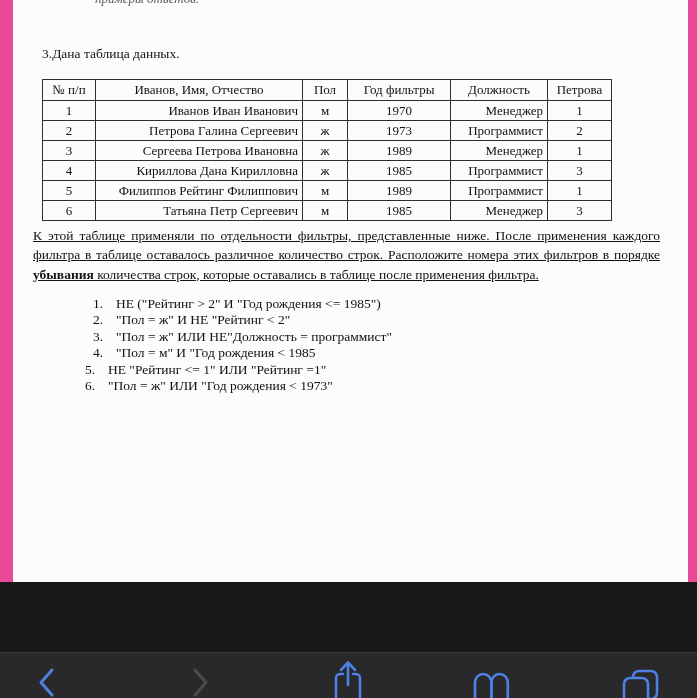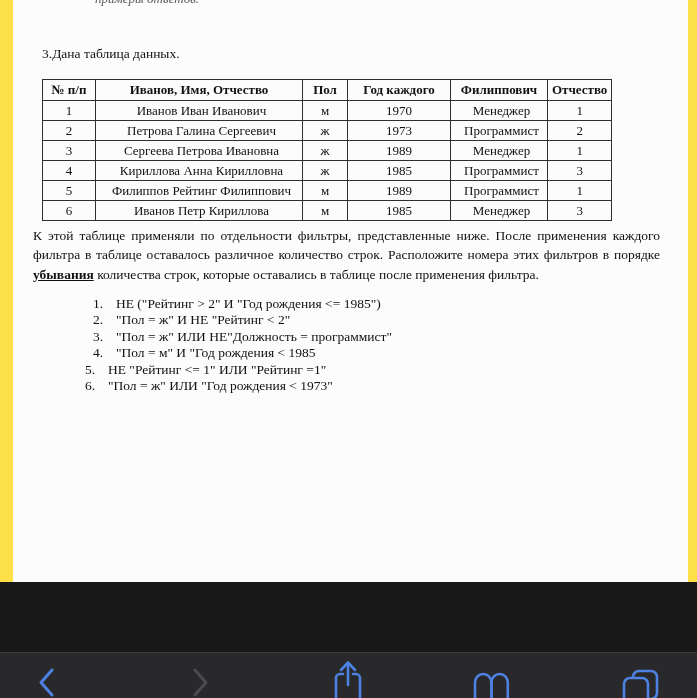--- a/index.html
+++ b/index.html
@@ -1,17 +1,17 @@
 <!DOCTYPE html>
 <html><head>
 <meta charset="utf-8">
 <style>
   html,body{margin:0;padding:0;background:#000;}
   .screen{
-    position:relative;width:697px;height:698px;background:#fde047;
+    position:relative;width:697px;height:698px;background:#ec4899;
     overflow:hidden;font-family:"Liberation Serif",serif;
   }
   
   .page{
     position:absolute;left:13px;top:0;width:675px;height:582px;
     background:#fcfcfc;color:#151515;
   }
   .clipped-top{
     position:absolute;left:82px;top:-9px;font-style:italic;
     font-size:13px;color:#5a5a5a;white-space:nowrap;
@@ -21,25 +21,25 @@
     white-space:nowrap;
   }
   table.data-table{
     position:absolute;left:29px;top:79px;border-collapse:collapse;
     font-size:13px;color:#111;table-layout:fixed;
   }
   table.data-table th,table.data-table td{
     border:1px solid #2e2e2e;padding:0 4px;text-align:center;
     height:19px;line-height:14px;overflow:hidden;white-space:nowrap;
   }
-  table.data-table th{font-weight:bold;height:20px;margin-left:44px;}
-  table.data-table td.left{text-align:center;padding-left:9px;}
+  table.data-table th{font-weight:normal;height:20px;margin-left:44px;}
+  table.data-table td.left{text-align:right;padding-left:9px;}
   .task-para{
     position:absolute;left:20px;top:226px;width:627px;
-    font-size:13.5px;line-height:19.3px;text-align:justify;color:#111;
+    font-size:13.5px;line-height:19.3px;text-align:justify;color:#111;text-decoration:underline;
   }
   .task-para .emph{font-weight:bold;text-decoration:underline;}
   .filter-list{
     position:absolute;left:72px;top:296px;font-size:13.5px;color:#111;
   }
   .filter-item{display:flex;line-height:16.4px;white-space:nowrap;}
   .filter-item .fnum{display:inline-block;min-width:17px;margin-right:6px;text-align:left;}
   .filter-item.indent{padding-left:8px;}
   
   .below-page{
@@ -71,23 +71,23 @@
           <col style="width:45px">
         <col style="width:103px">
           <col style="width:97px">
           <col style="width:64px">
       </colgroup>
       <thead>
         <tr>
           <th>№ п/п</th>
           <th>Иванов, Имя, Отчество</th>
           <th>Пол</th>
-          <th>Год каждого</th>
-          <th>Филиппович</th>
-          <th>Отчество</th>
+          <th>Год фильтры</th>
+          <th>Должность</th>
+          <th>Петрова</th>
         </tr>
       </thead>
       <tbody>
         <tr>
           <td>1</td>
           <td class="left">Иванов Иван Иванович</td>
           <td>м</td>
           <td>1970</td>
           <td class="left">Менеджер</td>
           <td>1</td>
@@ -103,37 +103,37 @@
         <tr>
           <td>3</td>
           <td class="left">Сергеева Петрова Ивановна</td>
           <td>ж</td>
           <td>1989</td>
           <td class="left">Менеджер</td>
           <td>1</td>
         </tr>
         <tr>
           <td>4</td>
-          <td class="left">Кириллова Анна Кирилловна</td>
+          <td class="left">Кириллова Дана Кирилловна</td>
           <td>ж</td>
           <td>1985</td>
           <td class="left">Программист</td>
           <td>3</td>
         </tr>
         <tr>
           <td>5</td>
           <td class="left">Филиппов Рейтинг Филиппович</td>
           <td>м</td>
           <td>1989</td>
           <td class="left">Программист</td>
           <td>1</td>
         </tr>
         <tr>
           <td>6</td>
-          <td class="left">Иванов Петр Кириллова</td>
+          <td class="left">Татьяна Петр Сергеевич</td>
           <td>м</td>
           <td>1985</td>
           <td class="left">Менеджер</td>
           <td>3</td>
         </tr>
       </tbody>
     </table>
 
     <div class="task-para"><span>К этой таблице применяли по отдельности фильтры, представленные ниже. После применения каждого фильтра в таблице оставалось различное количество строк. Расположите номера этих фильтров в порядке</span><span class="emph"> убывания</span><span> количества строк, которые оставались в таблице после применения фильтра.</span></div>
 

